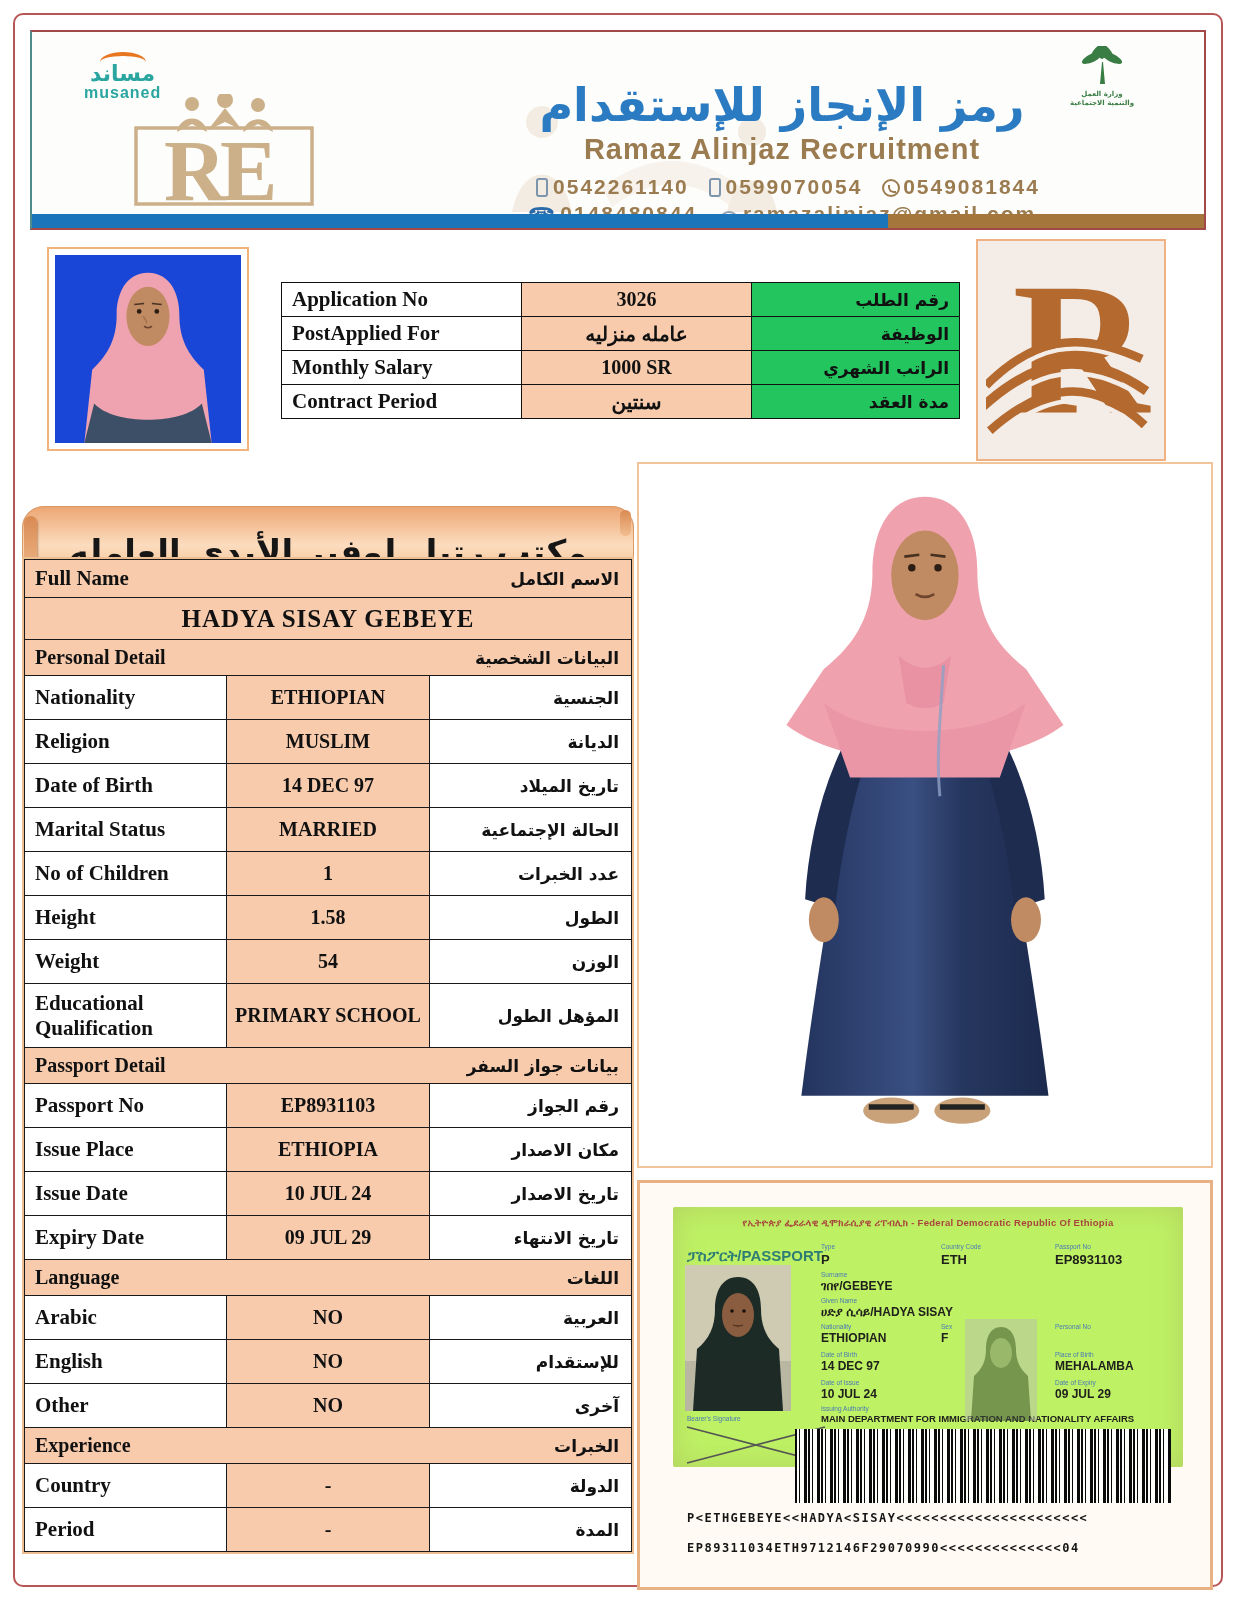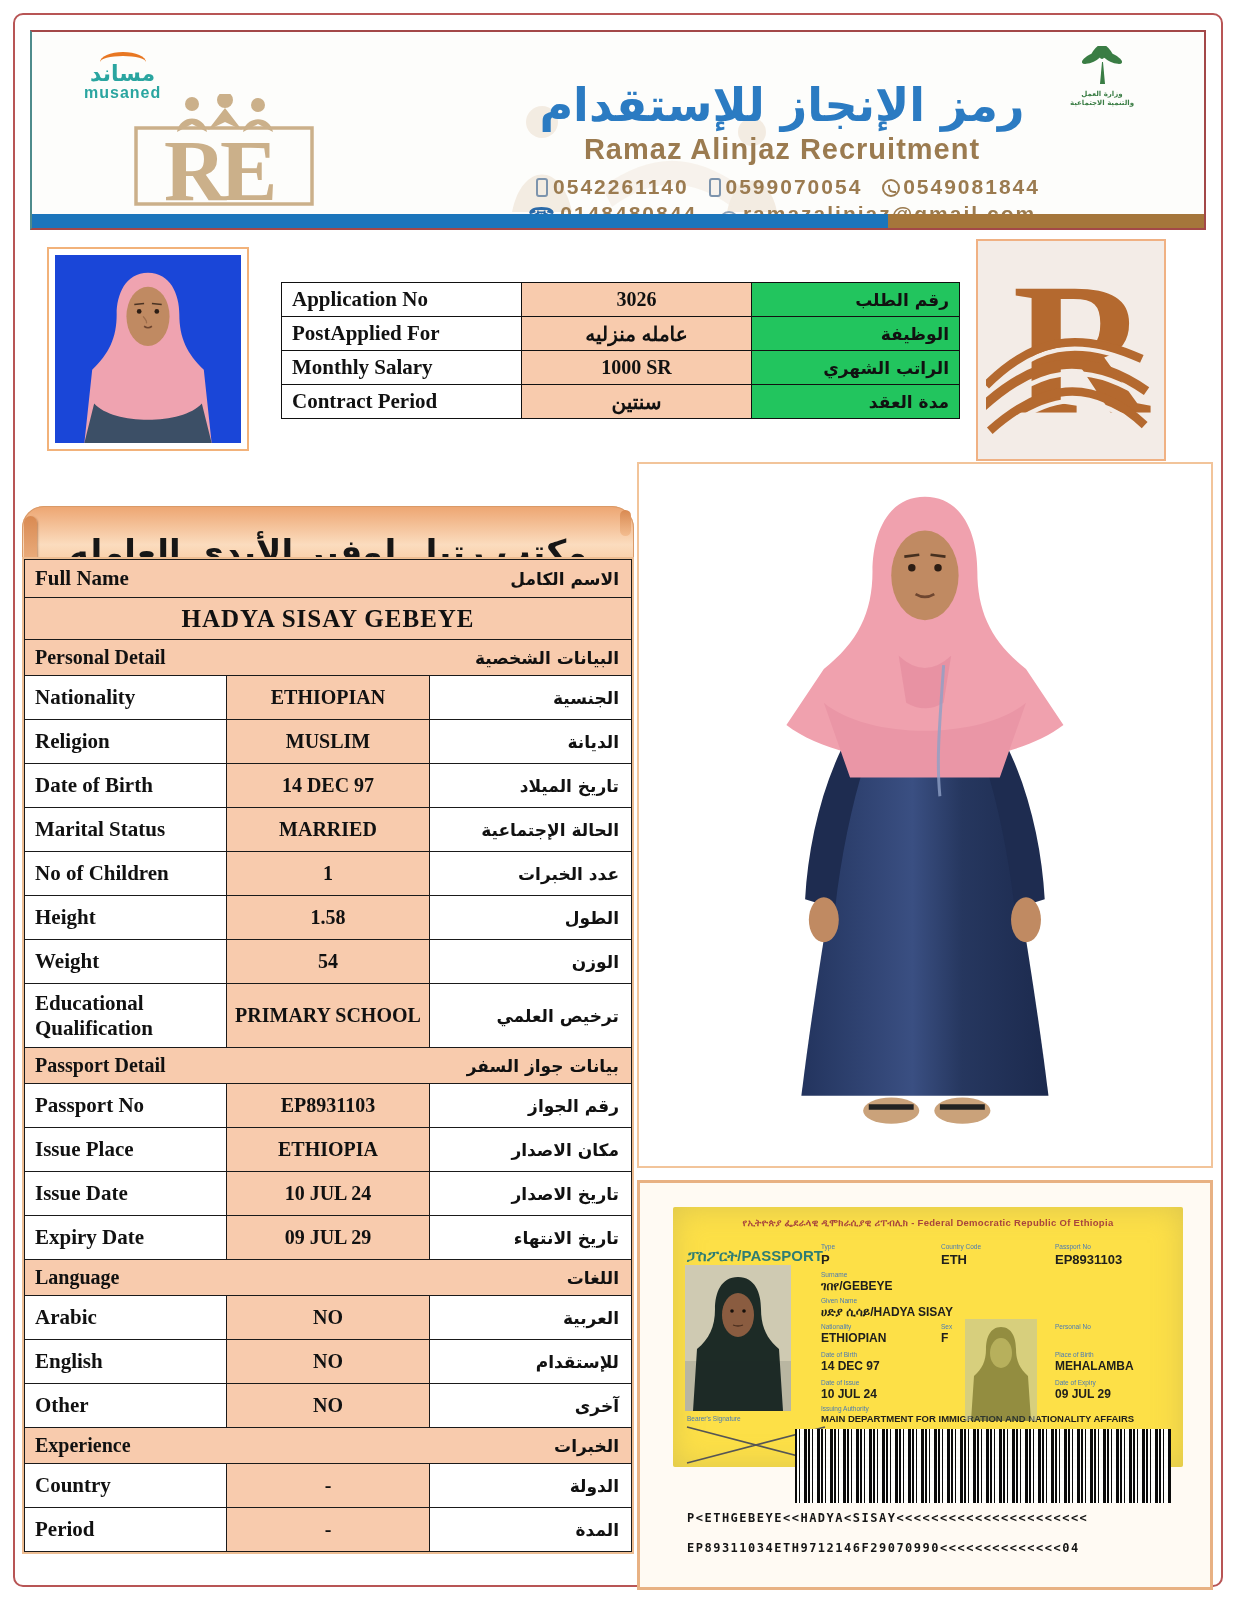--- a/index.html
+++ b/index.html
@@ -82,21 +82,21 @@
   .bio .secband .s-en { font-size:20px; }
   .bio .secband .s-ar { font-family:"DejaVu Sans",sans-serif; font-size:17px; }
   .bio .name-cell { background:#f8cbad; text-align:center; font-weight:bold; font-size:25px; letter-spacing:1px; }
 
   
   .body-panel { position:absolute; left:637px; top:462px; width:576px; height:706px;
                 border:2px solid #f2c49a; background:#fff; display:flex; align-items:center; justify-content:center; }
   .body-panel svg { height:96%; }
   .pp-panel { position:absolute; left:637px; top:1180px; width:576px; height:410px;
               border:3px solid #e8b183; background:#fffaf3; }
-  .pp { position:absolute; left:33px; top:24px; width:510px; height:260px; background:#fde047;
+  .pp { position:absolute; left:33px; top:24px; width:510px; height:260px; background:#bef264;
         border-radius:2px; box-shadow:inset 0 0 30px rgba(160,150,90,.35); font-family:"Liberation Sans",sans-serif; }
   .pp .hdr { position:absolute; left:0; right:0; top:10px; text-align:center; font-size:9.5px;
              font-weight:bold; color:#a8453c; letter-spacing:.3px; }
   .pp .ptitle { position:absolute; left:14px; top:40px; color:#2e7d74; font-weight:bold; font-size:15px; }
   .pp .lab { position:absolute; font-size:6.5px; color:#4a7ab5; white-space:nowrap; }
   .pp .v { position:absolute; font-size:12px; font-weight:bold; color:#20201c; white-space:nowrap; }
   .pp .v.big { font-size:13px; }
   .pp-photo { position:absolute; left:12px; top:58px; width:106px; height:146px; }
   .pp-photo svg, .pp-ghost svg { width:100%; height:100%; display:block; }
   .pp .sig { position:absolute; left:14px; top:208px; font-size:6.5px; color:#4a7ab5; }
@@ -287,21 +287,21 @@
     <td class="ar">الطول</td>
   </tr>
   <tr class="r">
     <td class="en">Weight</td>
     <td class="val">54</td>
     <td class="ar">الوزن</td>
   </tr>
   <tr class="tall">
     <td class="en">Educational Qualification</td>
     <td class="val">PRIMARY SCHOOL</td>
-    <td class="ar">ترخيص العلمي</td>
+    <td class="ar">المؤهل الطول</td>
   </tr>
 
   <tr class="sec">
     <td colspan="3" class="secband">
             <div class="flex">
       <span class="s-en">Passport Detail</span>
       <span class="s-ar">بيانات جواز السفر</span>
     </div>
           </td>
   </tr>

